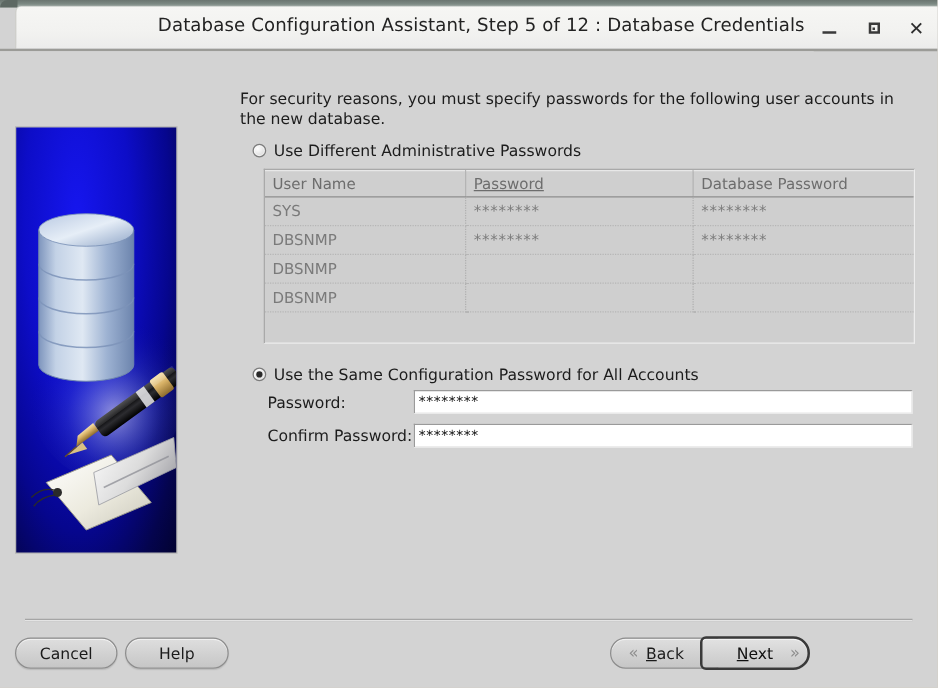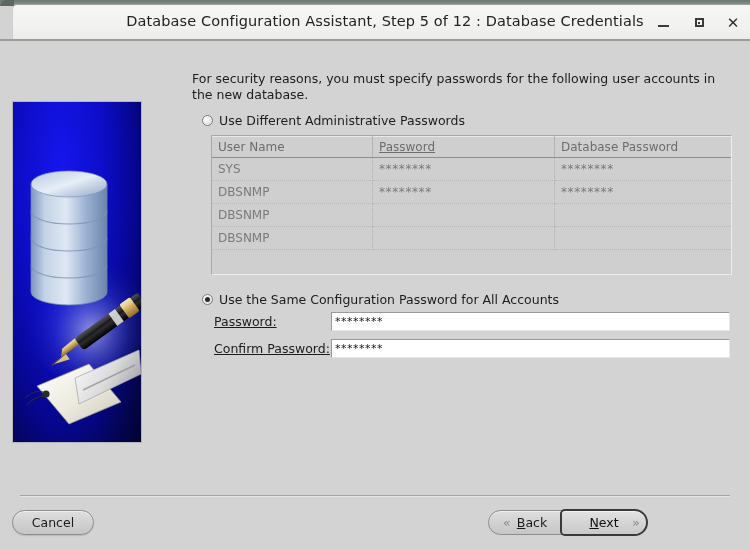--- a/index.html
+++ b/index.html
@@ -234,21 +234,20 @@
     display: flex;
     align-items: center;
     font-size: 12.5px;
     color: #1c1c1c;
   }
   #row-password  { left: 214px; top: 271px; }
   #row-confirm   { left: 214px; top: 298px; }
   .field-label {
     width: 117px;
     display: inline-block;
-    text-decoration: underline;
   }
   .field-input {
     width: 399px;
     height: 19px;
     background: #ffffff;
     border: 1px solid #9a9a9a;
     border-right-color: #e6e6e6;
     border-bottom-color: #e6e6e6;
     box-sizing: border-box;
     padding: 0 3px;
@@ -495,20 +494,23 @@
     <div class="field-row" id="row-confirm">
       <span class="field-label">Confirm Password:</span>
       <div class="field-input">********</div>
     </div>
 
     <div id="footer-rule"></div>
 
     <div class="pill" id="btn-cancel">
       <span>Cancel</span>
     </div>
+    <div class="pill" id="btn-help">
+      <span>Help</span>
+    </div>
 
     <div id="nav-group">
       <div id="btn-back">
         <span class="chev">«</span>
         <span><span class="mn">B</span><span>ack</span></span>
         <span class="chev" style="visibility:hidden">»</span>
       </div>
       <div id="btn-next">
         <span class="chev" style="visibility:hidden">«</span>
         <span><span class="mn">N</span><span>ext</span></span>

